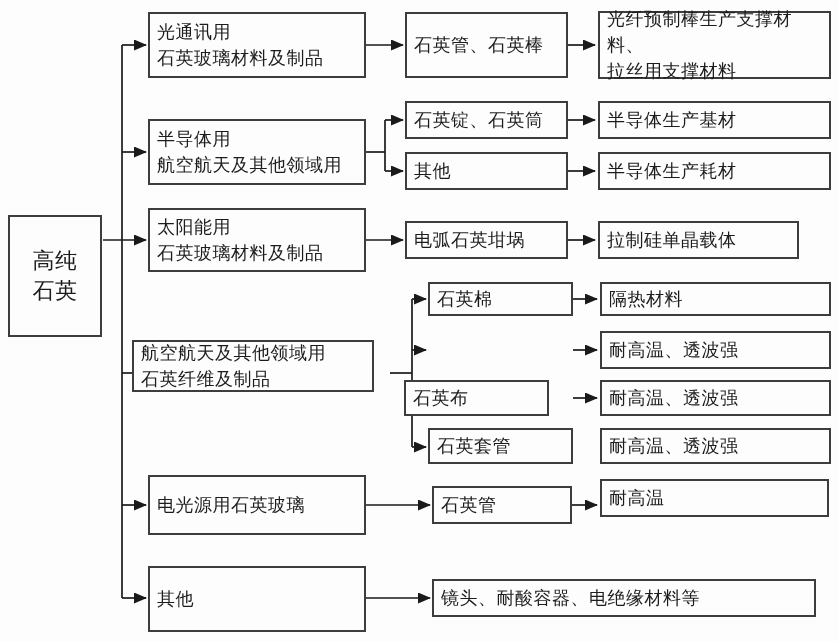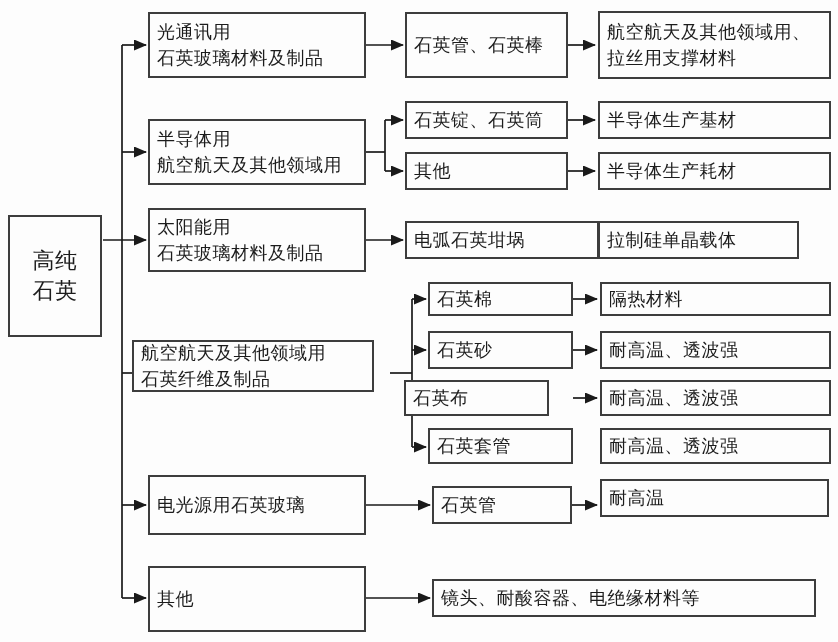--- a/index.html
+++ b/index.html
@@ -102,29 +102,28 @@
   <div class="node" style="left:148px;top:208px;width:218px;height:64px">太阳能用
 石英玻璃材料及制品</div>
   <div class="node" style="left:132px;top:340px;width:242px;height:52px">航空航天及其他领域用
 石英纤维及制品</div>
   <div class="node" style="left:148px;top:475px;width:218px;height:60px">电光源用石英玻璃</div>
   <div class="node" style="left:148px;top:566px;width:218px;height:66px">其他</div>
 
   <div class="node" style="left:405px;top:12px;width:163px;height:66px">石英管、石英棒</div>
   <div class="node" style="left:405px;top:101px;width:163px;height:38px">石英锭、石英筒</div>
   <div class="node" style="left:405px;top:152px;width:163px;height:38px">其他</div>
-  <div class="node" style="left:405px;top:221px;width:194px;height:38px">电弧石英坩埚</div>
+  <div class="node" style="left:405px;top:221px;width:163px;height:38px">电弧石英坩埚</div>
   <div class="node" style="left:428px;top:282px;width:145px;height:34px">石英棉</div>
-  <div class="node" style="left:428px;top:331px;width:145px;height:38px">石英砂</div>
   <div class="node" style="left:404px;top:380px;width:145px;height:36px">石英布</div>
   <div class="node" style="left:428px;top:428px;width:145px;height:36px">石英套管</div>
   <div class="node" style="left:432px;top:486px;width:140px;height:38px">石英管</div>
   <div class="node" style="left:432px;top:579px;width:384px;height:38px">镜头、耐酸容器、电绝缘材料等</div>
 
-  <div class="node" style="left:598px;top:11px;width:233px;height:68px">航空航天及其他领域用、
+  <div class="node" style="left:598px;top:11px;width:233px;height:68px">光纤预制棒生产支撑材料、
 拉丝用支撑材料</div>
   <div class="node" style="left:598px;top:101px;width:233px;height:38px">半导体生产基材</div>
   <div class="node" style="left:598px;top:152px;width:233px;height:38px">半导体生产耗材</div>
   <div class="node" style="left:598px;top:221px;width:201px;height:38px">拉制硅单晶载体</div>
   <div class="node" style="left:600px;top:282px;width:231px;height:34px">隔热材料</div>
   <div class="node" style="left:600px;top:331px;width:231px;height:38px">耐高温、透波强</div>
   <div class="node" style="left:600px;top:380px;width:231px;height:36px">耐高温、透波强</div>
   <div class="node" style="left:600px;top:428px;width:231px;height:36px">耐高温、透波强</div>
   <div class="node" style="left:600px;top:479px;width:229px;height:38px">耐高温</div>
 

